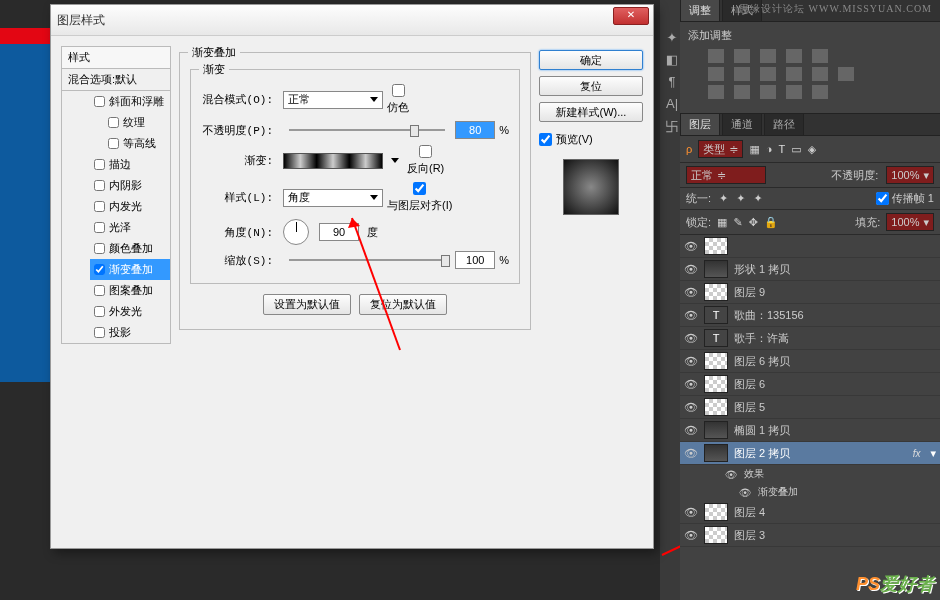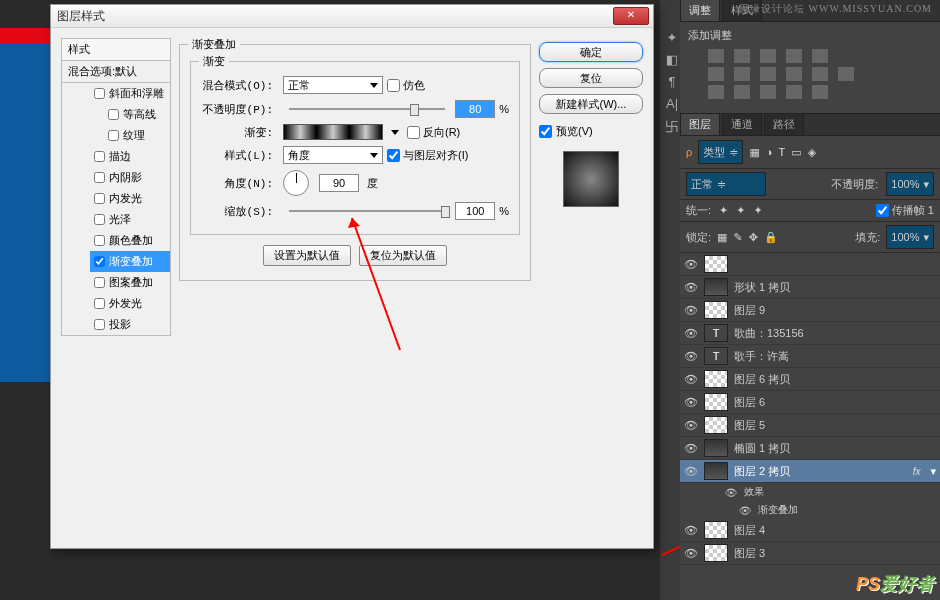--- a/index.html
+++ b/index.html
@@ -5,21 +5,21 @@
 * { margin: 0; padding: 0; box-sizing: border-box; font-family: "Microsoft YaHei", sans-serif; }
 body { background: #3a3a3a; width: 940px; height: 600px; overflow: hidden; position: relative; }
 
 
 .canvas-area { position: absolute; left: 0; top: 0; width: 660px; height: 600px; background: #2a2a2a; }
 .red-strip { position: absolute; left: 0; top: 28px; width: 50px; height: 16px; background: #e30613; }
 .blue-area { position: absolute; left: 0; top: 44px; width: 50px; height: 338px; background: #0d5a9e; }
 
 
 .dialog { position: absolute; left: 50px; top: 4px; width: 604px; height: 545px; background: #f0f0f0; border: 1px solid #999; box-shadow: 4px 4px 10px rgba(0,0,0,.4); }
-.dialog-titlebar { height: 23px; background: linear-gradient(#fdfdfd,#e8e8e8); border-bottom: 1px solid #ccc; display: flex; align-items: center; padding: 7px 6px; font-size: 12px; color: #333; position: relative; }
+.dialog-titlebar { height: 23px; background: linear-gradient(#fdfdfd,#e8e8e8); border-bottom: 1px solid #ccc; display: flex; align-items: center; padding: 15px 6px; font-size: 12px; color: #333; position: relative; }
 .dialog-close { position: absolute; right: 4px; top: 2px; width: 36px; height: 18px; background: linear-gradient(#e06060,#c23030); border: 1px solid #8a2020; border-radius: 2px; color: #fff; font-size: 10px; text-align: center; line-height: 14px; cursor: pointer; }
 
 .dialog-body { padding: 10px; display: flex; gap: 8px; height: calc(100% - 23px); }
 
 
 .styles-col { width: 110px; }
 .styles-head { border: 1px solid #bbb; background: #f7f7f7; font-size: 11px; padding: 3px 6px; margin-bottom: 0; }
 .styles-sub { border: 1px solid #bbb; border-top: none; font-size: 11px; padding: 3px 6px; }
 .styles-list { border: 1px solid #bbb; border-top: none; padding-left: 28px; }
 .style-item { font-size: 11px; padding: 3px 4px; display: flex; align-items: center; gap: 4px; cursor: pointer; }
@@ -36,27 +36,27 @@
 .row-label { width: 72px; text-align: right; margin-right: 6px; font-family: Liberation Mono, monospace; }
 .select-box { border: 1px solid #888; background: #fff; height: 18px; width: 100px; font-size: 11px; padding: 0 4px; display: flex; align-items: center; justify-content: space-between; }
 .dropdown-arrow { width: 0; height: 0; border-left: 4px solid transparent; border-right: 4px solid transparent; border-top: 5px solid #000; }
 .slider-track { flex: 1; height: 2px; background: #ccc; border: 1px solid #999; position: relative; margin: 0 6px; }
 .slider-thumb { position: absolute; top: -5px; width: 9px; height: 12px; background: #e8e8e8; border: 1px solid #777; }
 .num-input { width: 40px; height: 18px; border: 1px solid #888; background: #fff; font-size: 11px; text-align: center; }
 .num-input.hl { background: #3399ff; color: #fff; }
 .gradient-bar { width: 100px; height: 16px; border: 1px solid #555; background: linear-gradient(90deg,#000,#ccc,#000,#ccc,#000,#ccc,#000); }
 .angle-dial { width: 26px; height: 26px; border: 1px solid #888; border-radius: 50%; background: #fff; position: relative; }
 .angle-dial::after { content:''; position:absolute; left:50%; top:2px; width:1px; height:10px; background:#000; }
-.checkbox-inline { display: flex; align-items: center; gap: 3px; }
+.checkbox-inline { display: flex; align-items: center; gap: 3px; flex-direction: column; }
 .btn { border: 1px solid #888; background: linear-gradient(#fdfdfd,#e5e5e5); font-size: 11px; padding: 2px 10px; cursor: pointer; border-radius: 2px; }
 .btn-row { display: flex; gap: 8px; margin-top: 10px; justify-content: center; }
 
 
 .right-col { width: 104px; display: flex; flex-direction: column; gap: 6px; padding-top: 4px; }
-.dlg-btn { border: 1px solid #888; background: linear-gradient(#fdfdfd,#e5e5e5); font-size: 11px; height: 20px; cursor: pointer; border-radius: 8px; }
+.dlg-btn { border: 1px solid #888; background: linear-gradient(#fdfdfd,#e5e5e5); font-size: 11px; height: 20px; cursor: pointer; border-radius: 2px; }
 .dlg-btn.primary { border: 1px solid #3080d0; box-shadow: 0 0 2px #3399ff; }
 .preview-check { font-size: 11px; display: flex; align-items: center; gap: 4px; margin-top: 4px; }
 .preview-swatch { width: 56px; height: 56px; border: 1px solid #666; background: radial-gradient(circle at center,#888,#111); margin-top: 6px; align-self: center; }
 
 .red-arrow { position: absolute; pointer-events: none; }
 .arrow1 { left: 340px; top: 210px; }
 .arrow2 { left: 660px; top: 500px; }
 
 
 .panels { position: absolute; right: 0; top: 0; width: 260px; height: 600px; background: #424242; color: #ccc; font-size: 11px; }
@@ -67,21 +67,21 @@
 .adjust-panel { padding: 6px 8px 10px; border-bottom: 1px solid #222; }
 .adjust-title { font-size: 11px; color: #ccc; margin-bottom: 6px; }
 .adjust-row { display: flex; gap: 10px; margin: 4px 0; padding-left: 20px; }
 .adj-icon { width: 16px; height: 14px; background: #666; display: inline-block; }
 
 .tool-strip { position: absolute; left: 662px; top: 26px; width: 24px; display: flex; flex-direction: column; gap: 2px; padding: 4px 0; }
 .tool-strip span { width: 20px; height: 20px; color: #aaa; text-align: center; font-size: 13px; }
 
 .layers-panel { }
 .layer-toolbar { display: flex; align-items: center; gap: 6px; padding: 4px 6px; border-bottom: 1px solid #2a2a2a; flex-wrap: wrap; }
-.mini-select { background: #0c4a6e; border: 1px solid #222; color: #ccc; font-size: 11px; height: 24px; padding: 0 4px; display: flex; align-items: center; gap: 4px; }
+.mini-select { background: #7f1d1d; border: 1px solid #222; color: #ccc; font-size: 11px; height: 18px; padding: 0 4px; display: flex; align-items: center; gap: 4px; }
 .layer-toolbar2 { display: flex; align-items: center; gap: 8px; padding: 3px 6px; border-bottom: 1px solid #2a2a2a; font-size: 11px; }
 .layer-toolbar3 { display: flex; align-items: center; gap: 6px; padding: 3px 6px; border-bottom: 1px solid #2a2a2a; font-size: 11px; }
 
 .layer-list { max-height: 340px; overflow: hidden; }
 .layer-row { display: flex; align-items: center; height: 23px; border-bottom: 1px solid #383838; padding: 0 4px; gap: 6px; }
 .layer-row.selected { background: #5a7aa0; color: #fff; }
 .eye { width: 14px; text-align: center; color: #ccc; }
 .thumb { width: 24px; height: 18px; background: #fff; border: 1px solid #222; flex-shrink: 0; }
 .thumb.checker { background: repeating-conic-gradient(#ccc 0 25%,#fff 0 50%) 0 0/8px 8px; }
 .thumb.text { background: #444; color: #fff; font-size: 11px; text-align: center; line-height: 16px; }
@@ -113,25 +113,25 @@
     <div class="styles-col">
       <div class="styles-head">样式</div>
       <div class="styles-sub">混合选项:默认</div>
       <div class="styles-list" id="styles-list">
           <div class="style-item">
             <input type="checkbox" style="">
             <span>斜面和浮雕</span>
           </div>
           <div class="style-item indent">
             <input type="checkbox" style="">
+            <span>纹理</span>
+          </div>
+          <div class="style-item indent">
+            <input type="checkbox" style="">
             <span>等高线</span>
-          </div>
-          <div class="style-item indent">
-            <input type="checkbox" style="">
-            <span>纹理</span>
           </div>
           <div class="style-item">
             <input type="checkbox" style="">
             <span>描边</span>
           </div>
           <div class="style-item">
             <input type="checkbox" style="">
             <span>内阴影</span>
           </div>
           <div class="style-item">

